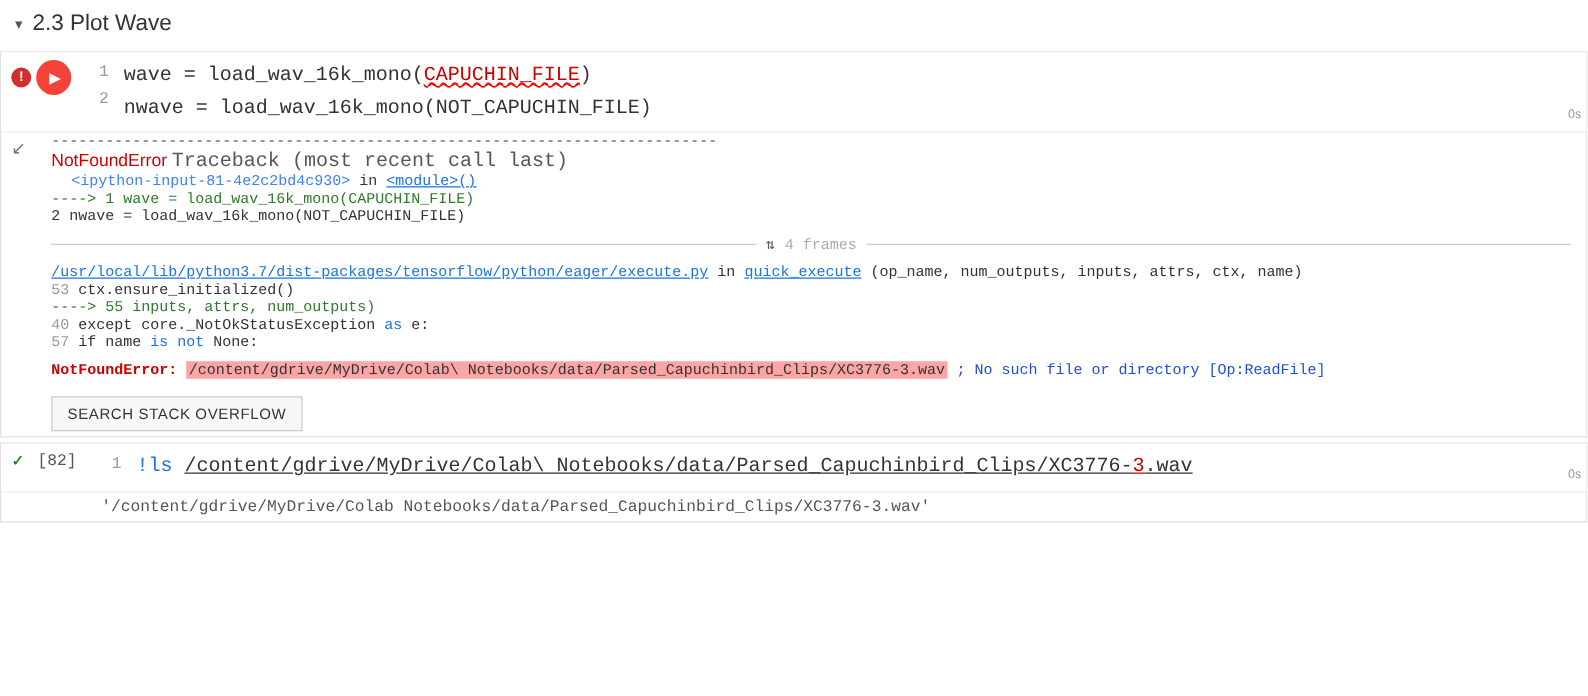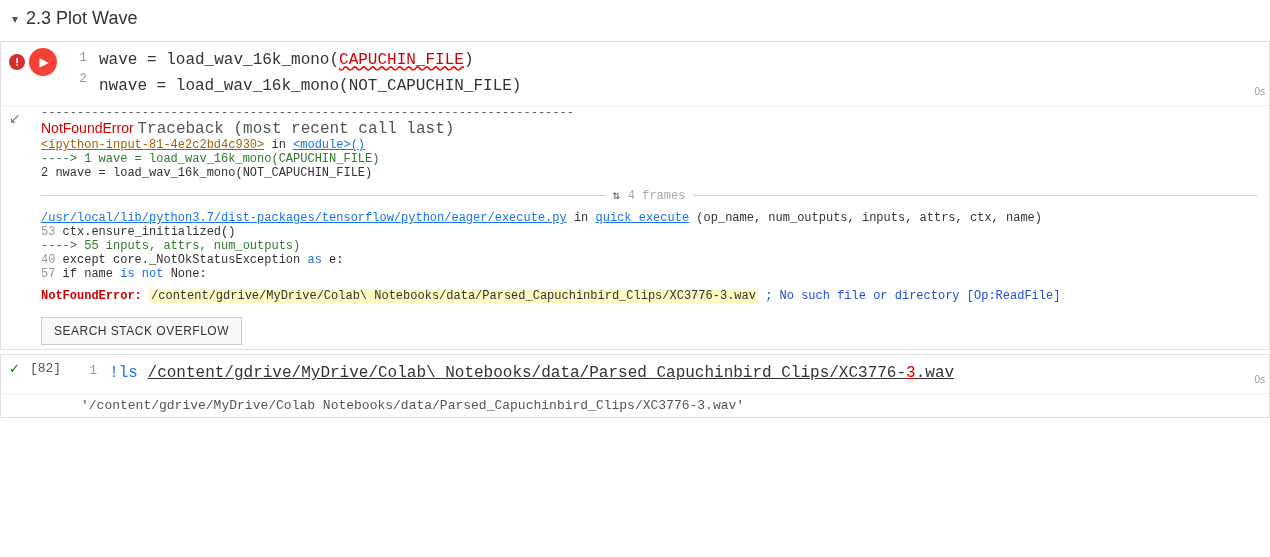--- a/index.html
+++ b/index.html
@@ -136,23 +136,23 @@
       display: flex;
       align-items: flex-start;
     }
 
     .error-type {
       color: #c00;
       font-weight: normal;
     }
 
     .ipython-link {
-      color: #a16207;
-      text-decoration: underline;
-      cursor: pointer;
+      color: #3b82f6;
+      cursor: pointer;
+      margin-left: 16px;
     }
 
     .module-link {
       color: #1a73e8;
       text-decoration: underline;
     }
 
     .arrow-line {
       color: #2d7a2d;
     }
@@ -181,21 +181,21 @@
       text-decoration: underline;
       cursor: pointer;
     }
 
     .func-link {
       color: #1a73e8;
       text-decoration: underline;
     }
 
     .highlighted-path {
-      background: #fef9c3;
+      background: #fca5a5;
       color: #333;
       padding: 0 2px;
     }
 
     .notfound-error-line {
       color: #c00;
       font-family: 'Courier New', monospace;
       font-size: 12px;
       margin: 6px 0;
     }

